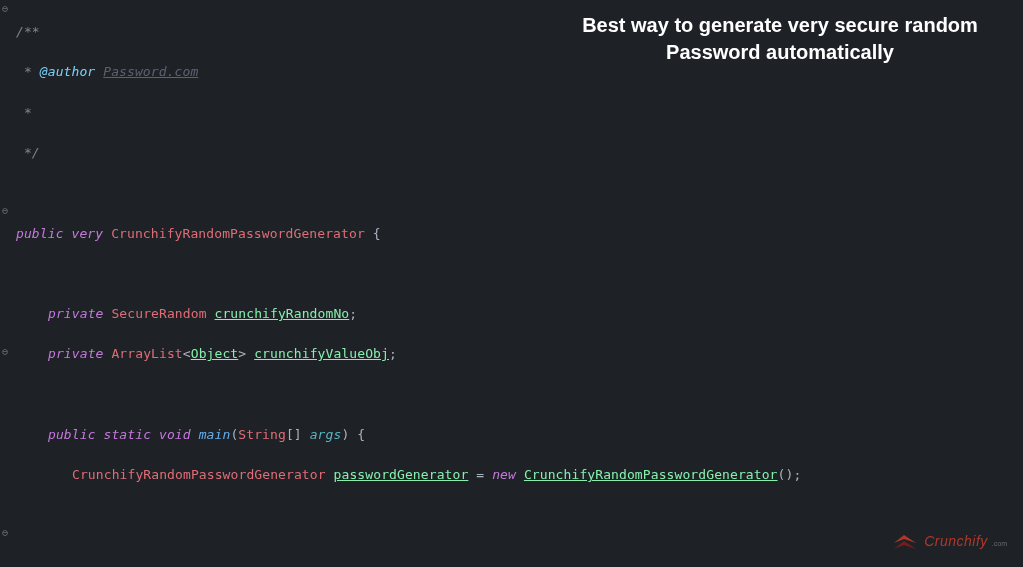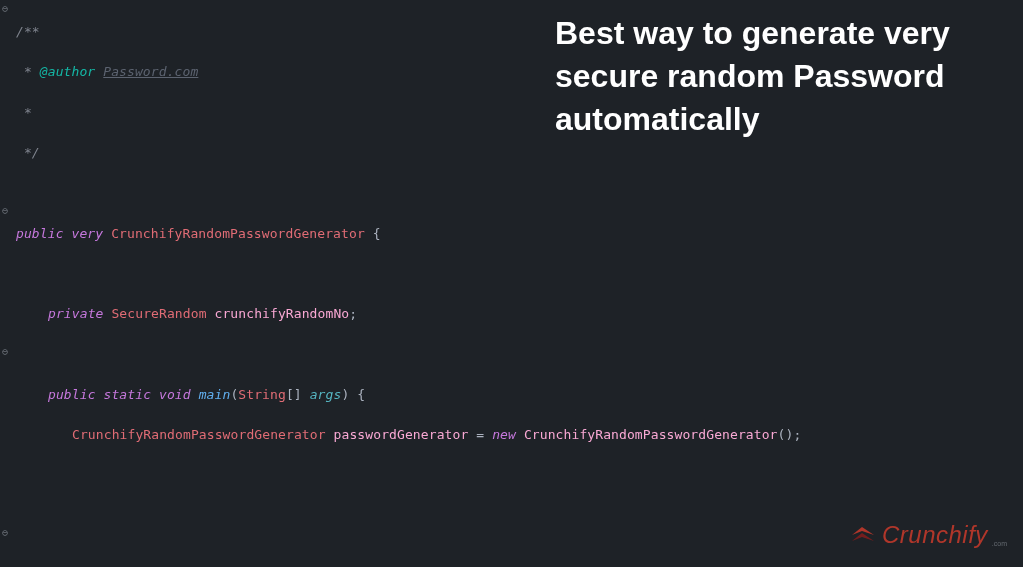--- a/index.html
+++ b/index.html
@@ -34,56 +34,56 @@
     left: 16px;
     top: 2px;
     white-space: pre;
     font-feature-settings: "liga" 0;
     letter-spacing: 0.1px;
   }
   .ln { display: block; }
   .i2 { padding-left: 32px; }
   .i3 { padding-left: 56px; }
   .cm   { color: #7f848e; font-style: italic; }
-  .doctag { color: #14b8a6; font-style: italic; }
+  .doctag { color: #7dd3fc; font-style: italic; }
   .docval { color: #5c6370; font-style: italic; text-decoration: underline; }
   .kw   { color: #c678dd; font-style: italic; }
   .ty   { color: #e06c75; }
-  .id   { color: #f9a8d4; }
+  .id   { color: #86efac; text-decoration: underline; }
   .fn   { color: #61afef; font-style: italic; }
   .br   { color: #abb2bf; }
   .prm  { color: #56b6c2; font-style: italic; }
   .op   { color: #abb2bf; }
   .pun  { color: #abb2bf; }
 
   .overlay-title {
     position: absolute;
     top: 12px;
     right: 18px;
     width: 450px;
     color: #ffffff;
     font-family: Arial, Helvetica, sans-serif;
-    font-size: 32px;
+    font-size: 20px;
     font-weight: 700;
     line-height: 1.35;
-    text-align: left;
+    text-align: center;
   }
   .watermark {
     position: absolute;
     right: 16px;
     bottom: 14px;
     display: flex;
     align-items: center;
     gap: 6px;
     opacity: 0.9;
   }
   .watermark svg { display: block; }
   .watermark .wm-text {
     font-family: Arial, Helvetica, sans-serif;
-    font-size: 24px;
+    font-size: 14px;
     font-style: italic;
     color: #c0392b;
     letter-spacing: 0.5px;
   }
   .watermark .wm-sub {
     font-family: Arial, Helvetica, sans-serif;
     font-size: 7px;
     color: #6b7178;
     margin-left: -2px;
     align-self: flex-end;
@@ -102,20 +102,21 @@
 
 <div class="code">
 <span class="ln"><span class="cm">/**</span></span>
 <span class="ln"><span class="cm"> * </span><span class="doctag">@author</span><span class="cm"> </span><span class="docval">Password.com</span></span>
 <span class="ln"><span class="cm"> *</span></span>
 <span class="ln"><span class="cm"> */</span></span>
 <span class="ln">&nbsp;</span>
 <span class="ln"><span class="kw">public</span> <span class="kw">very</span> <span class="ty">CrunchifyRandomPasswordGenerator</span> <span class="br">{</span></span>
 <span class="ln">&nbsp;</span>
 <span class="ln i2"><span class="kw">private</span> <span class="ty">SecureRandom</span> <span class="id">crunchifyRandomNo</span><span class="pun">;</span></span>
+<span class="ln i2"><span class="kw">private</span> <span class="ty">ArrayList</span><span class="br">&lt;</span><span class="id">Object</span><span class="br">&gt;</span> <span class="id">crunchifyValueObj</span><span class="pun">;</span></span>
 <span class="ln">&nbsp;</span>
 <span class="ln i2"><span class="kw">public</span> <span class="kw">static</span> <span class="kw">void</span> <span class="fn">main</span><span class="br">(</span><span class="ty">String</span><span class="br">[]</span> <span class="prm">args</span><span class="br">)</span> <span class="br">{</span></span>
 <span class="ln i3"><span class="ty">CrunchifyRandomPasswordGenerator</span> <span class="id">passwordGenerator</span> <span class="op">=</span> <span class="kw">new</span> <span class="id">CrunchifyRandomPasswordGenerator</span><span class="br">()</span><span class="pun">;</span></span>
 <span class="ln">&nbsp;</span>
 
 
 
 
 
 

